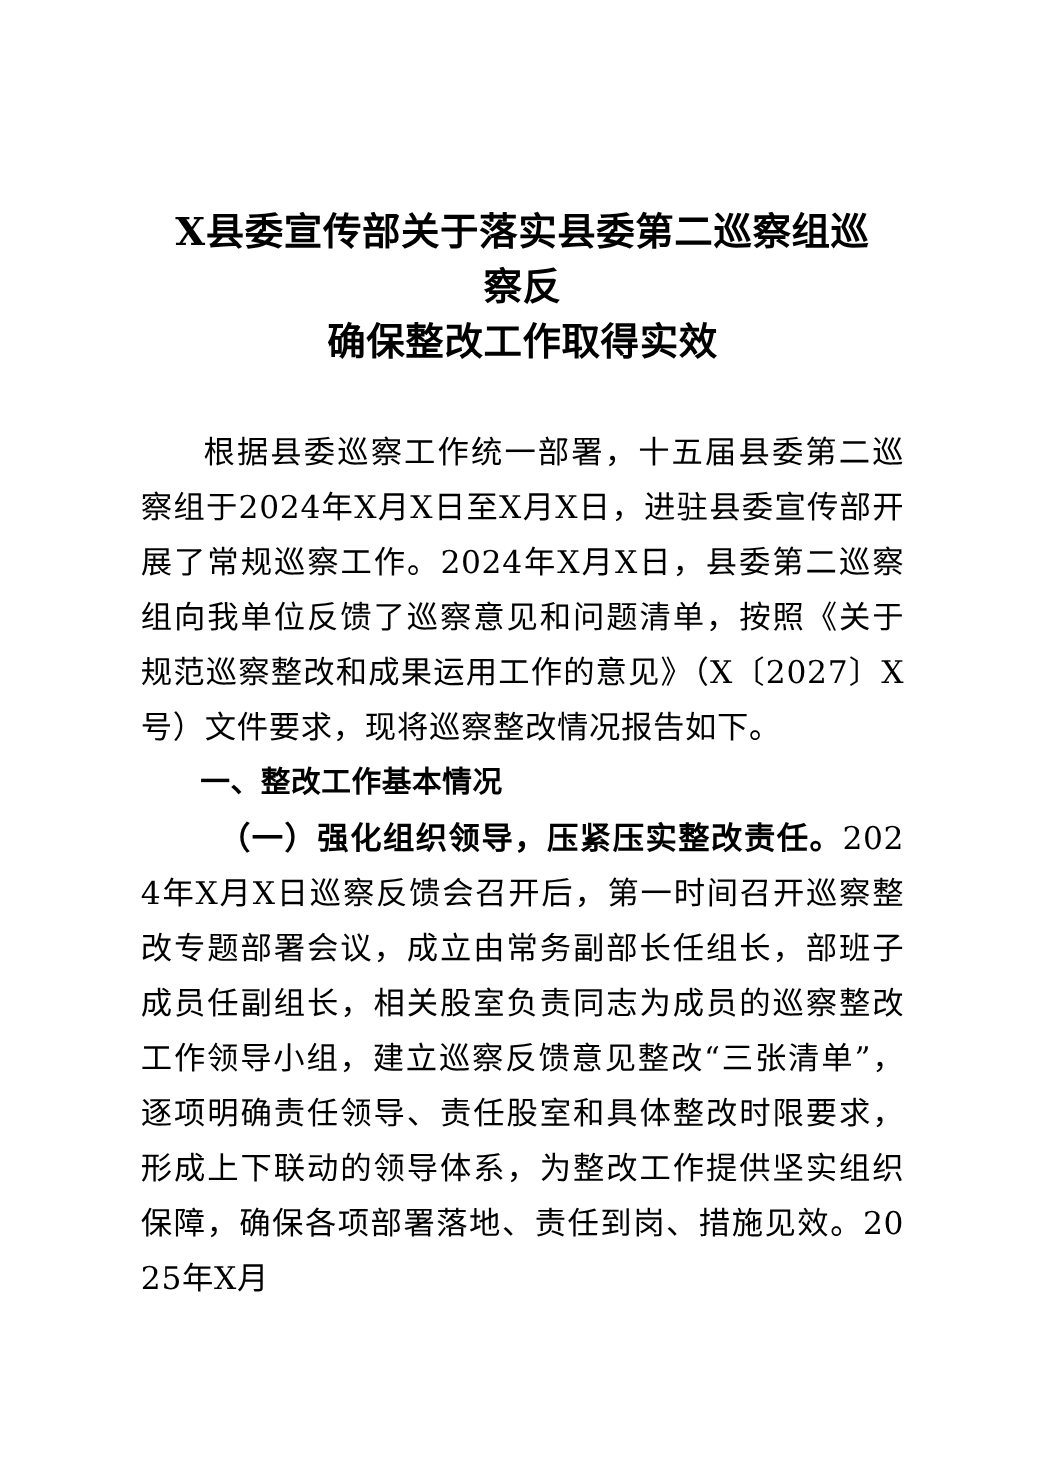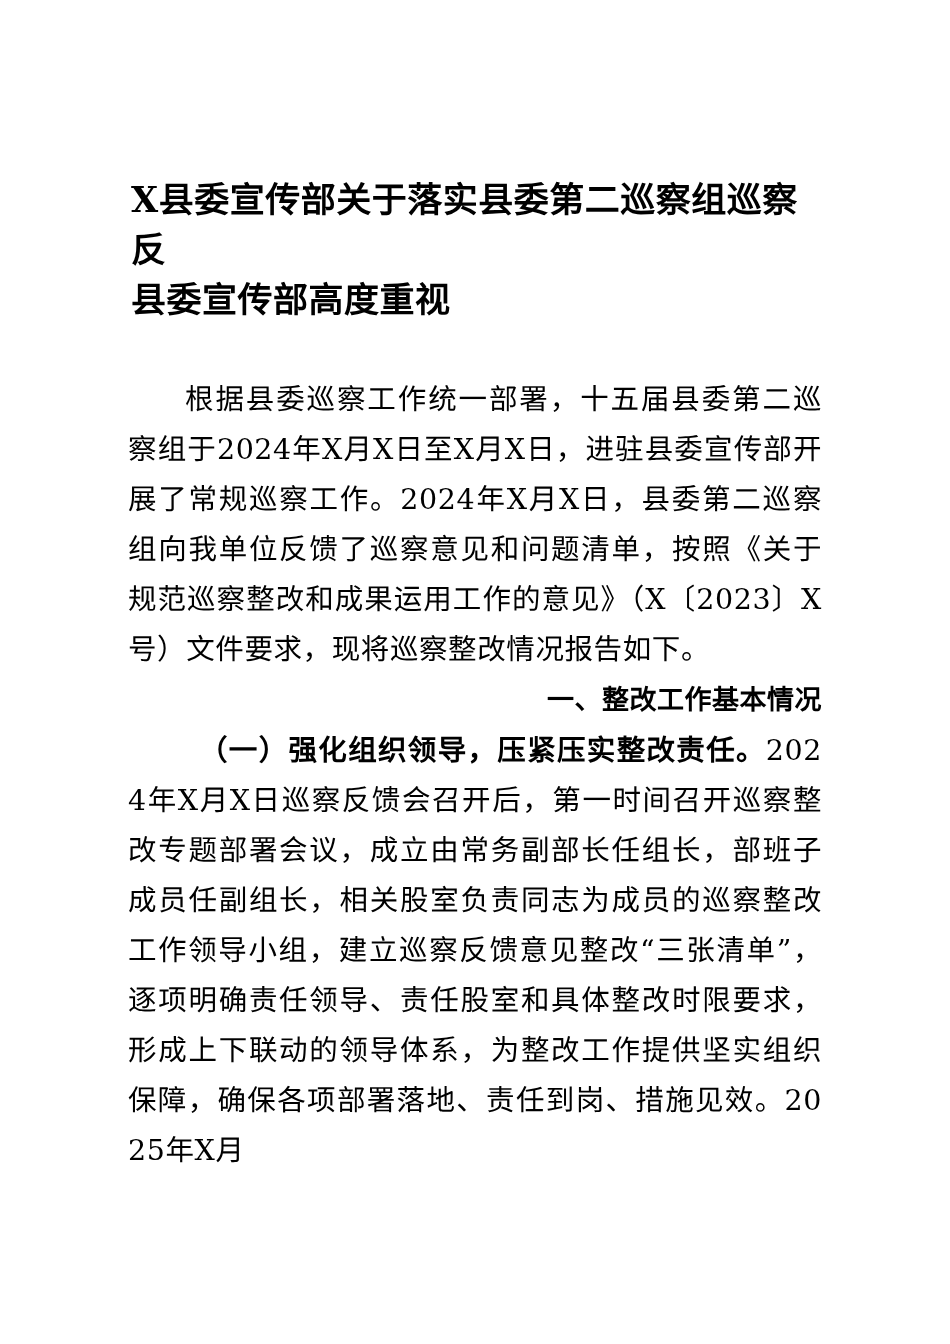--- a/index.html
+++ b/index.html
@@ -21,26 +21,27 @@
 
   .content {
     position: absolute;
     left: 128px;
     top: 0;
     width: 694px;
   }
 
   
   .doc-title {
-    margin: 3px;
+    margin: 15px;
     padding-top: 172px;
     font-family: "DejaVu Serif", "Liberation Serif", serif;
     font-weight: 700;
     font-size: 35px;
     line-height: 50px;
+    text-align: center;
     color: #000000;
     letter-spacing: 0.5px;
     text-rendering: optimizeLegibility;
   }
 
   .title-line {
     display: block;
   }
 
   
@@ -70,35 +71,34 @@
   
   .section-heading {
     margin: 0;
     font-family: "DejaVu Sans", "Liberation Sans", sans-serif;
     font-weight: 700;
     font-size: 27px;
     line-height: 50px;
     color: #000000;
     text-indent: 2em;
     letter-spacing: 0.5px;
-    text-align: right;
   }
 </style>
 </head>
 <body>
 
 <div class="page">
   <div class="content">
 
     <h1 class="doc-title">
       <span class="title-line">X县委宣传部关于落实县委第二巡察组巡察反</span>
-      <span class="title-line">县委宣传部高度重视</span>
+      <span class="title-line">确保整改工作取得实效</span>
     </h1>
 
-    <p class="body-para first-body">根据县委巡察工作统一部署，十五届县委第二巡察组于2024年X月X日至X月X日，进驻县委宣传部开展了常规巡察工作。2024年X月X日，县委第二巡察组向我单位反馈了巡察意见和问题清单，按照《关于规范巡察整改和成果运用工作的意见》（X〔2023〕X号）文件要求，现将巡察整改情况报告如下。</p>
+    <p class="body-para first-body">根据县委巡察工作统一部署，十五届县委第二巡察组于2024年X月X日至X月X日，进驻县委宣传部开展了常规巡察工作。2024年X月X日，县委第二巡察组向我单位反馈了巡察意见和问题清单，按照《关于规范巡察整改和成果运用工作的意见》（X〔2027〕X号）文件要求，现将巡察整改情况报告如下。</p>
 
     <h2 class="section-heading">一、整改工作基本情况</h2>
 
 
     <p class="body-para">
       <span class="lead-in">（一）强化组织领导，压紧压实整改责任。</span><span>2024年X月X日巡察反馈会召开后，第一时间召开巡察整改专题部署会议，成立由常务副部长任组长，部班子成员任副组长，相关股室负责同志为成员的巡察整改工作领导小组，建立巡察反馈意见整改“三张清单”，逐项明确责任领导、责任股室和具体整改时限要求，形成上下联动的领导体系，为整改工作提供坚实组织保障，确保各项部署落地、责任到岗、措施见效。2025年X月</span>
     </p>
 
   </div>
 </div>

